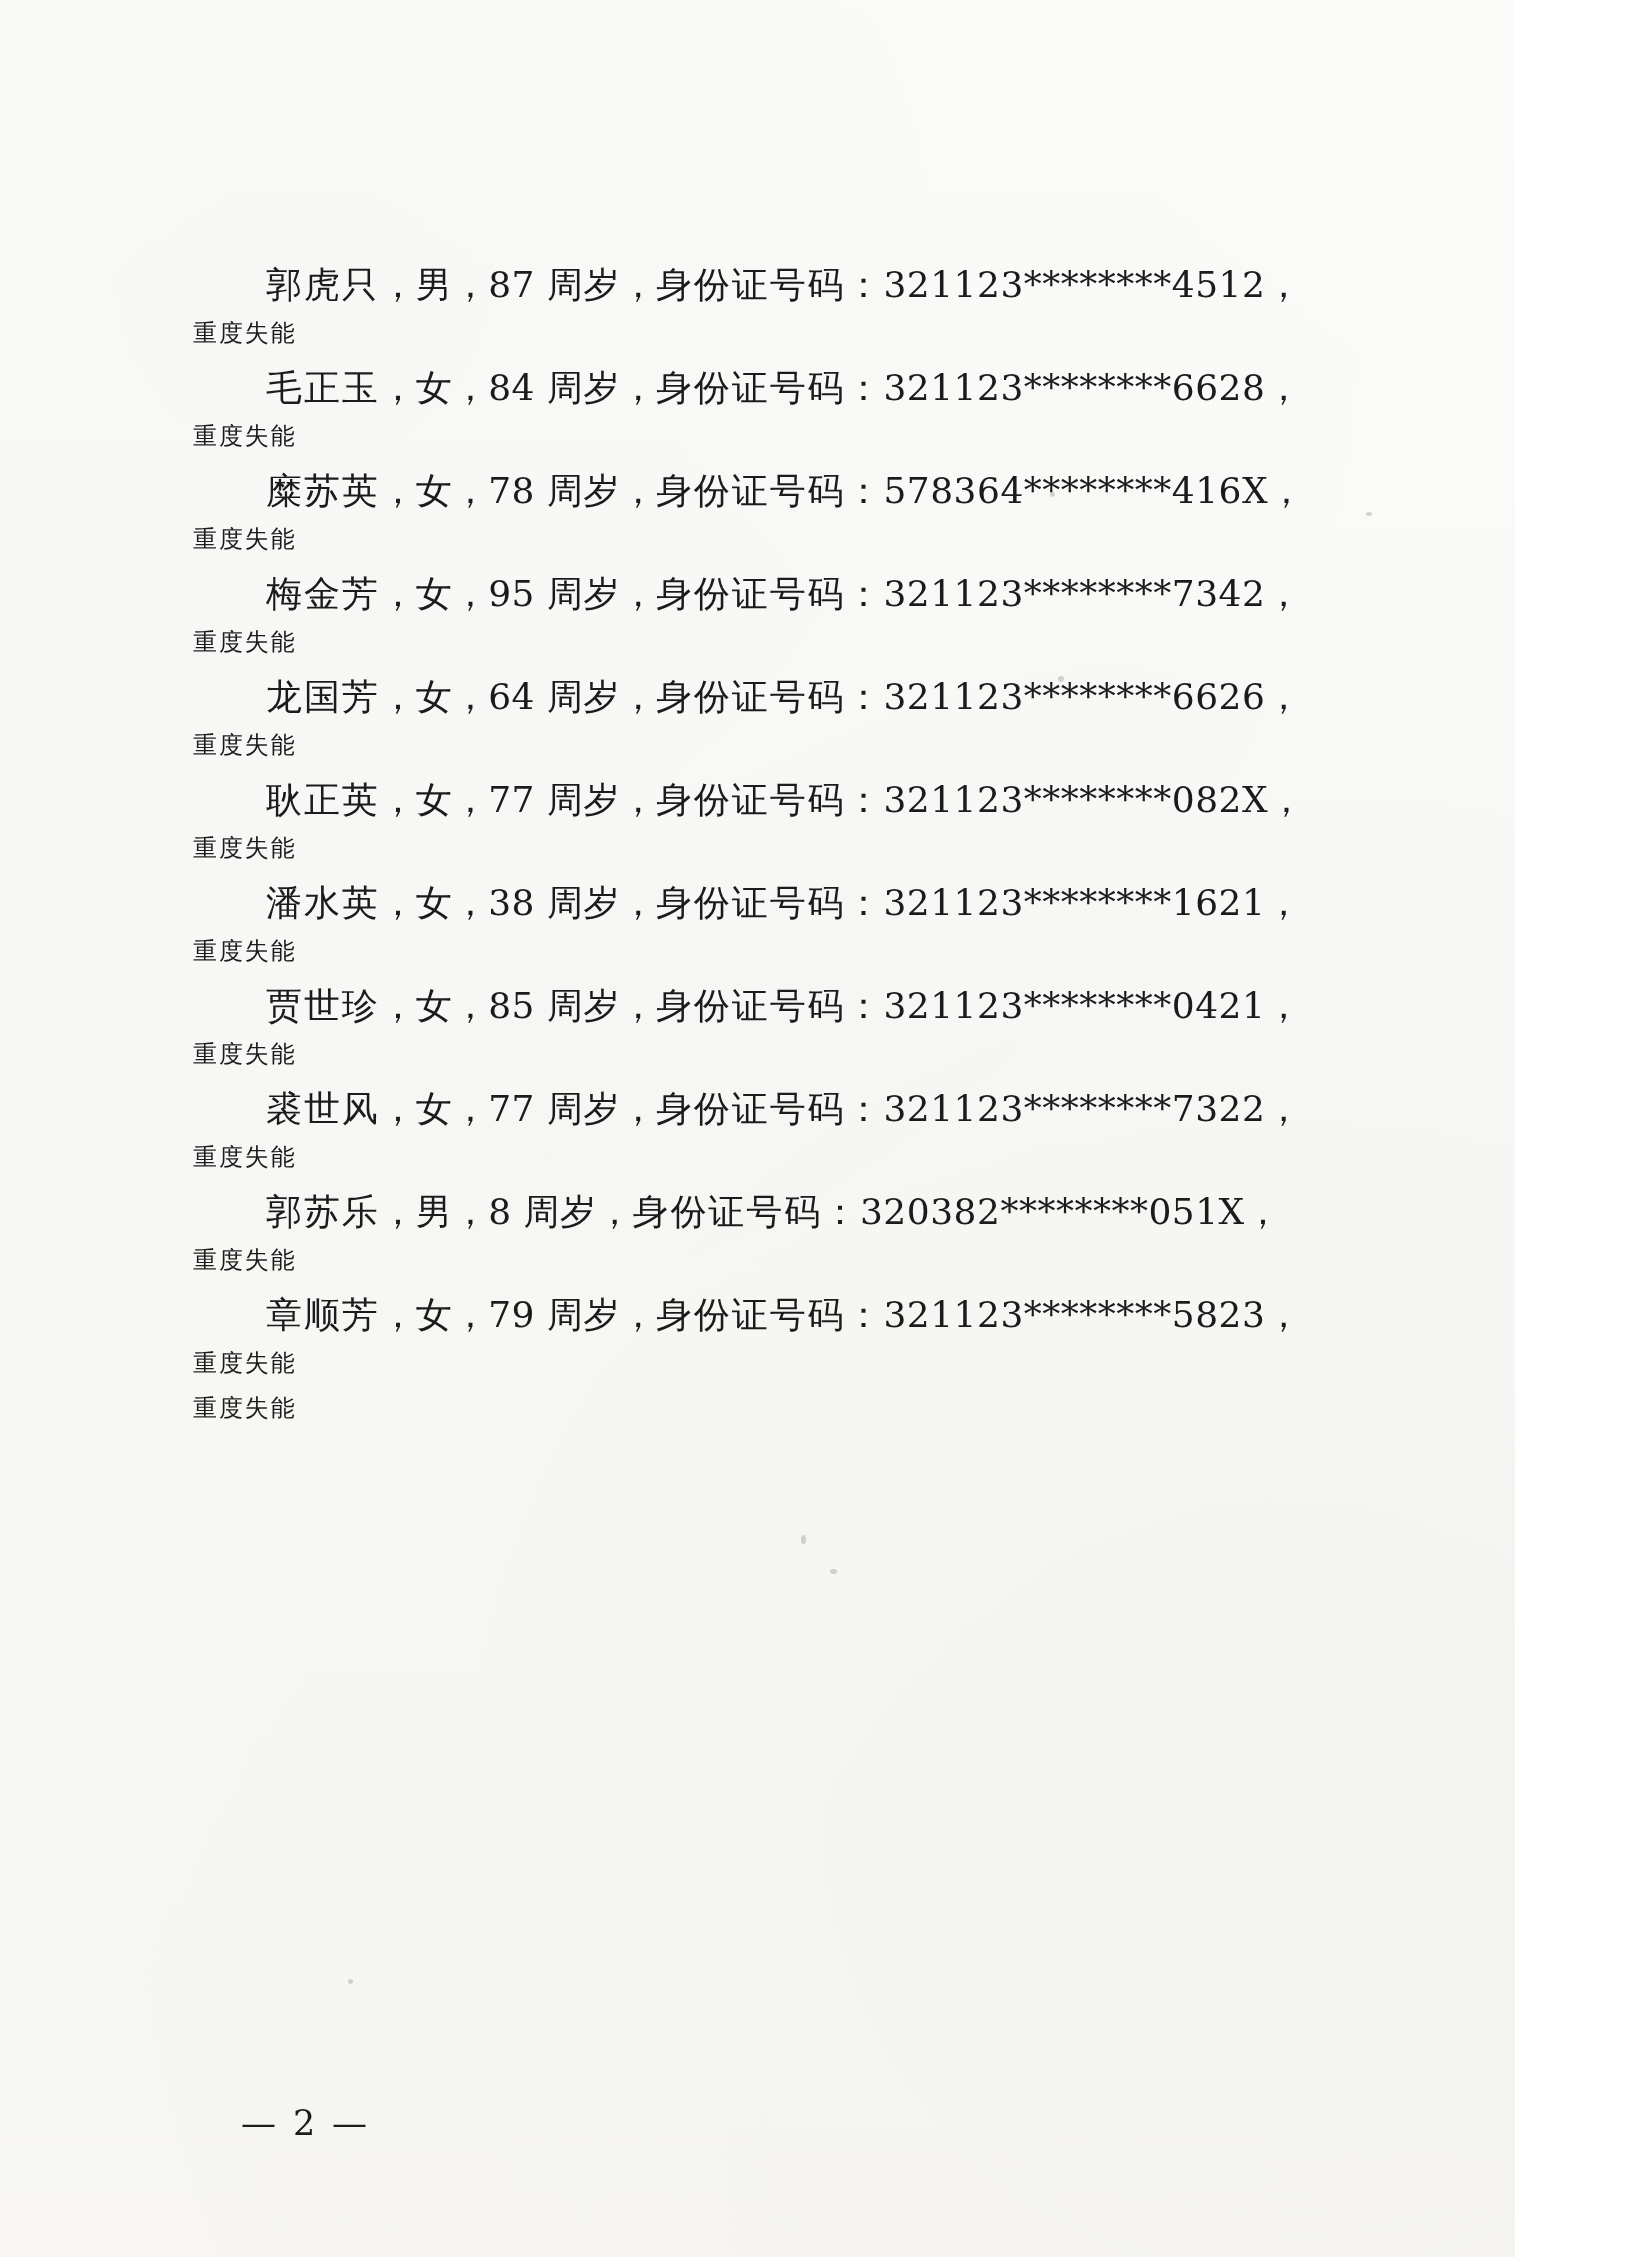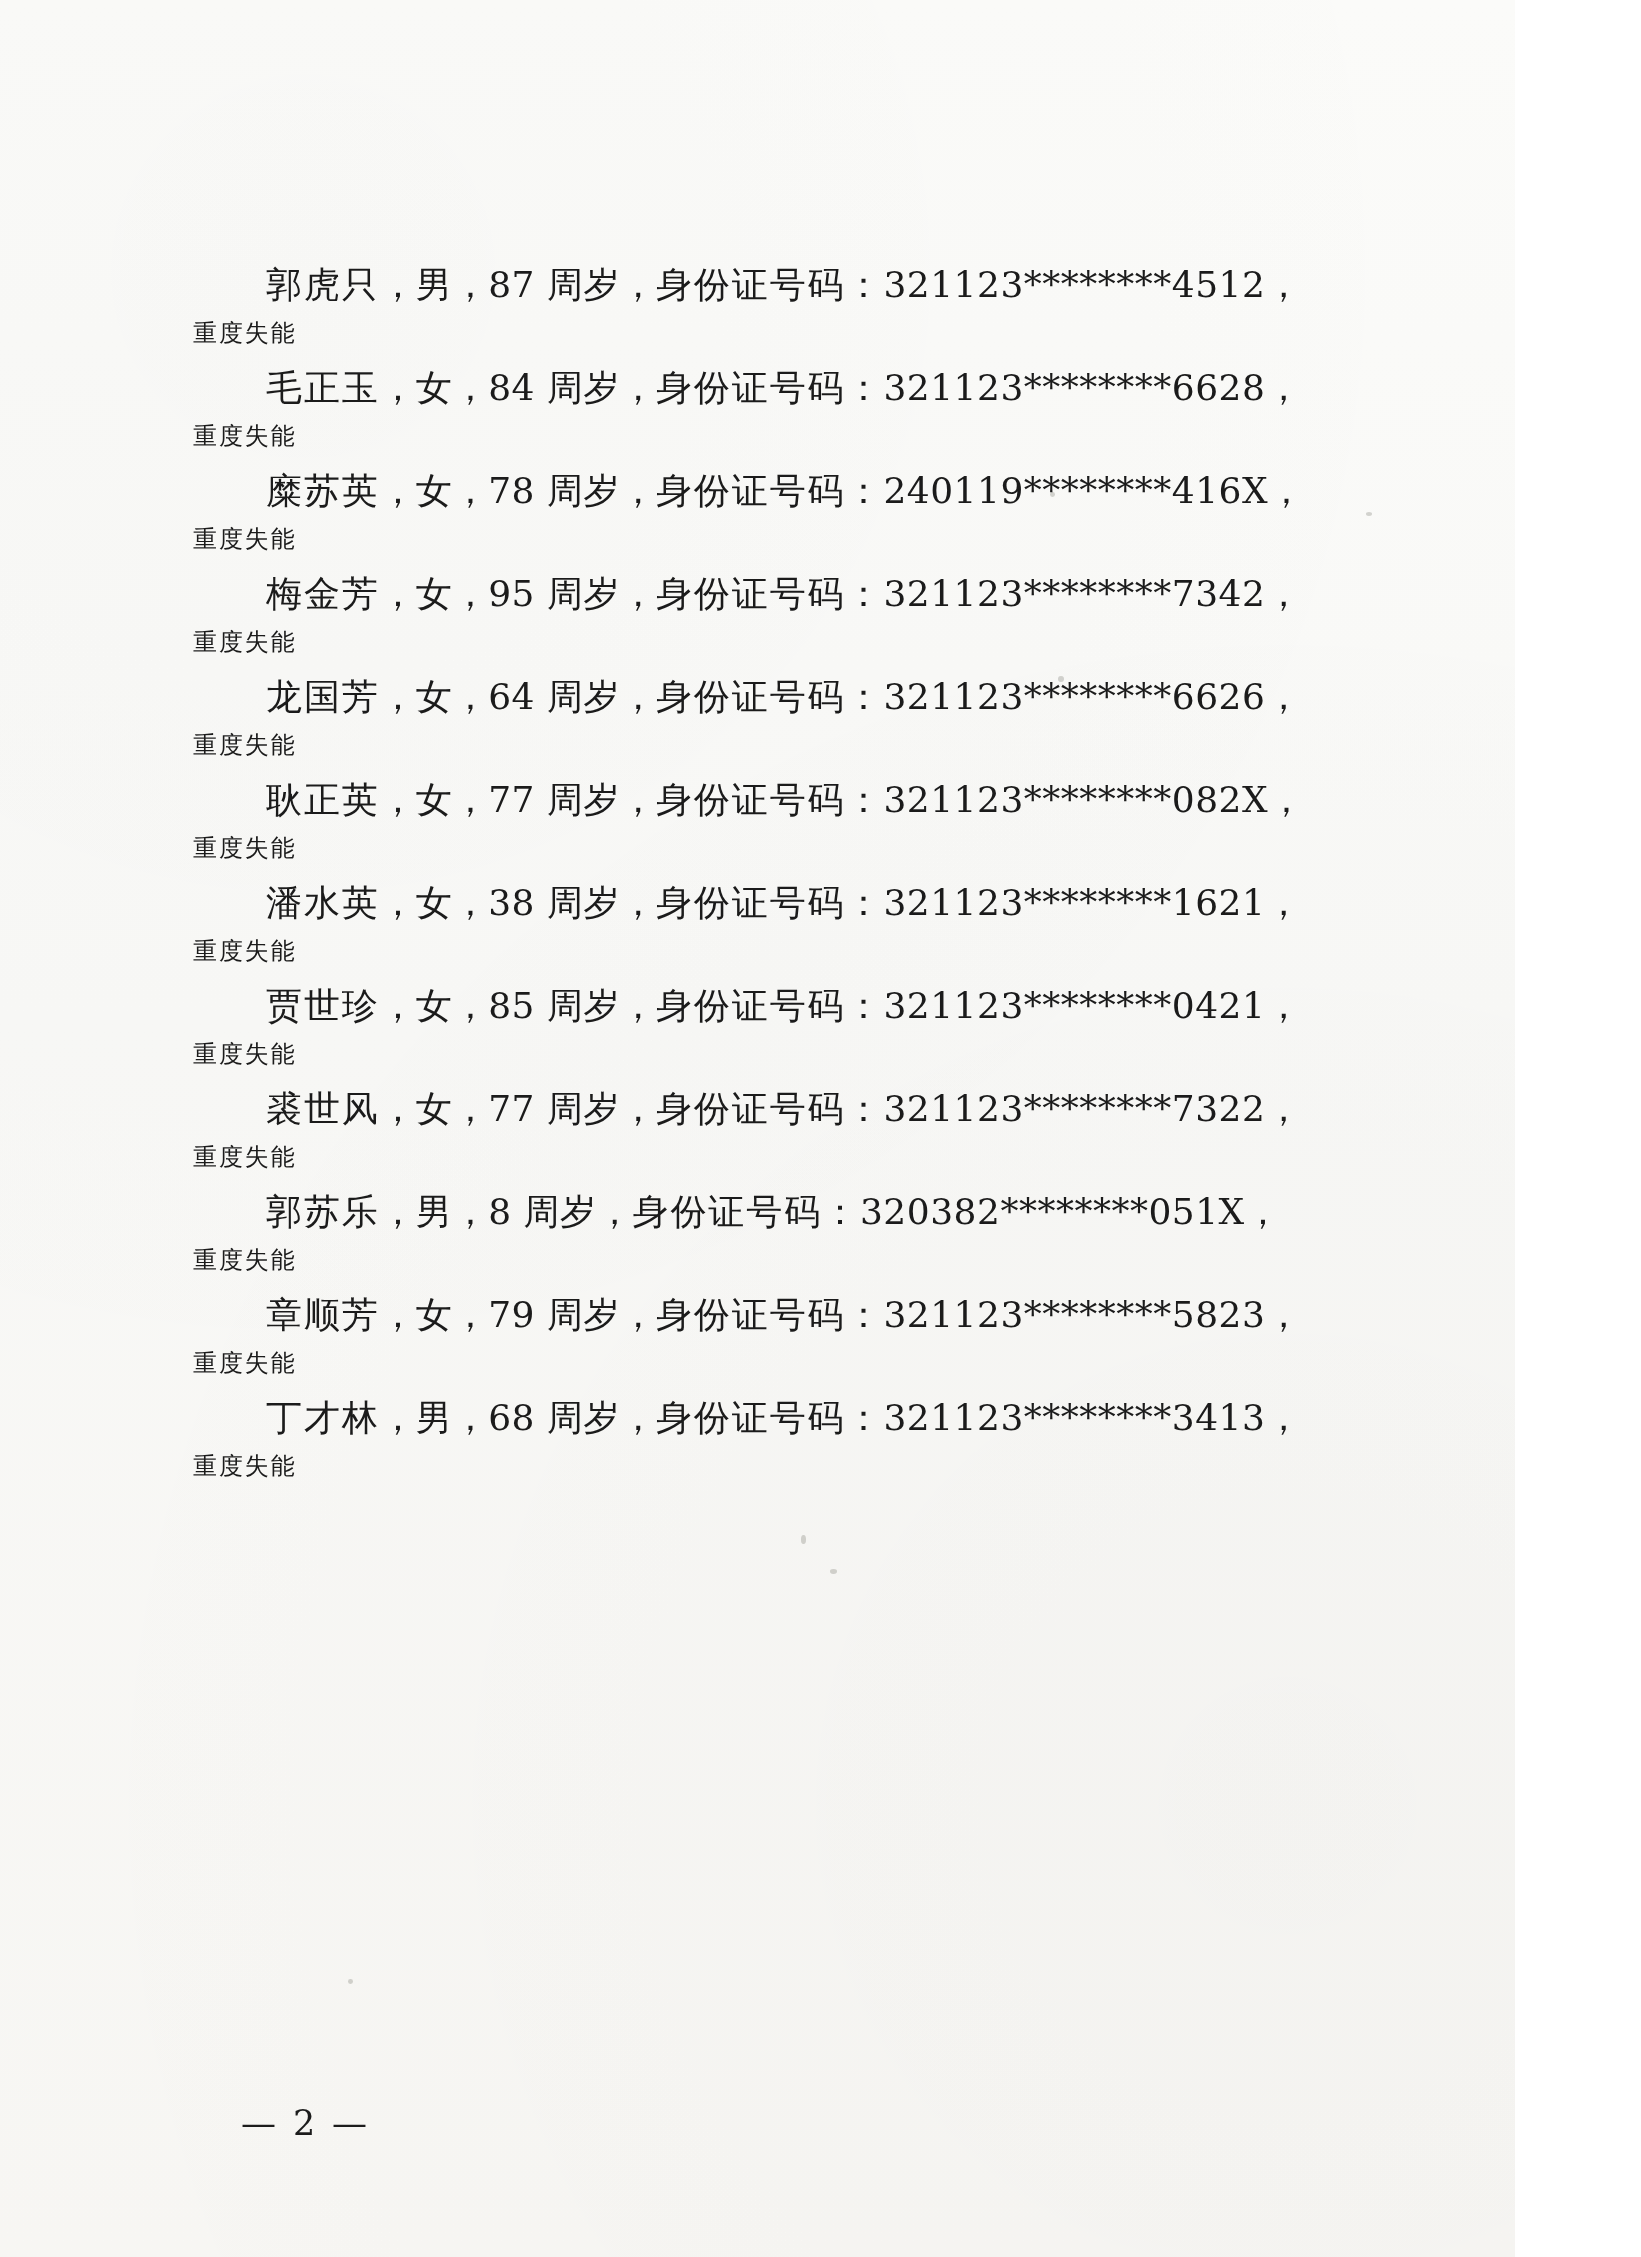--- a/index.html
+++ b/index.html
@@ -104,21 +104,21 @@
   <div class="content">
       <div class="entry">
         <div class="line first"><span class="name">郭虎只</span><span class="sep">，</span><span>男</span><span class="sep">，</span><span class="num">87</span><span> 周岁</span><span class="sep">，</span><span class="idlabel">身份证号码：</span><span class="num">321123********4512</span><span class="sep">，</span></div>
         <div class="status">重度失能</div>
       </div>
       <div class="entry">
         <div class="line first"><span class="name">毛正玉</span><span class="sep">，</span><span>女</span><span class="sep">，</span><span class="num">84</span><span> 周岁</span><span class="sep">，</span><span class="idlabel">身份证号码：</span><span class="num">321123********6628</span><span class="sep">，</span></div>
         <div class="status">重度失能</div>
       </div>
       <div class="entry">
-        <div class="line first"><span class="name">糜苏英</span><span class="sep">，</span><span>女</span><span class="sep">，</span><span class="num">78</span><span> 周岁</span><span class="sep">，</span><span class="idlabel">身份证号码：</span><span class="num">240119********416X</span><span class="sep">，</span></div>
+        <div class="line first"><span class="name">糜苏英</span><span class="sep">，</span><span>女</span><span class="sep">，</span><span class="num">78</span><span> 周岁</span><span class="sep">，</span><span class="idlabel">身份证号码：</span><span class="num">578364********416X</span><span class="sep">，</span></div>
         <div class="status">重度失能</div>
       </div>
       <div class="entry">
         <div class="line first"><span class="name">梅金芳</span><span class="sep">，</span><span>女</span><span class="sep">，</span><span class="num">95</span><span> 周岁</span><span class="sep">，</span><span class="idlabel">身份证号码：</span><span class="num">321123********7342</span><span class="sep">，</span></div>
         <div class="status">重度失能</div>
       </div>
       <div class="entry">
         <div class="line first"><span class="name">龙国芳</span><span class="sep">，</span><span>女</span><span class="sep">，</span><span class="num">64</span><span> 周岁</span><span class="sep">，</span><span class="idlabel">身份证号码：</span><span class="num">321123********6626</span><span class="sep">，</span></div>
         <div class="status">重度失能</div>
       </div>
@@ -140,20 +140,19 @@
       </div>
       <div class="entry">
         <div class="line first"><span class="name">郭苏乐</span><span class="sep">，</span><span>男</span><span class="sep">，</span><span class="num">8</span><span> 周岁</span><span class="sep">，</span><span class="idlabel">身份证号码：</span><span class="num">320382********051X</span><span class="sep">，</span></div>
         <div class="status">重度失能</div>
       </div>
       <div class="entry">
         <div class="line first"><span class="name">章顺芳</span><span class="sep">，</span><span>女</span><span class="sep">，</span><span class="num">79</span><span> 周岁</span><span class="sep">，</span><span class="idlabel">身份证号码：</span><span class="num">321123********5823</span><span class="sep">，</span></div>
         <div class="status">重度失能</div>
       </div>
       <div class="entry">
-        <div class="line first"><span class="name">丁才林</span><span class="sep">，</span><span>男</span><span class="sep">，</span><span class="num">68</span><span> 周岁</span><span class="sep">，</span><span class="idlabel">身份证号码：</span><span class="num">321123********3413</span><span class="sep">，</span></div>
         <div class="status">重度失能</div>
       </div>
     </div>
 
   <div class="footer">— 2 —</div>
 </div>
 
 
 </body></html>

